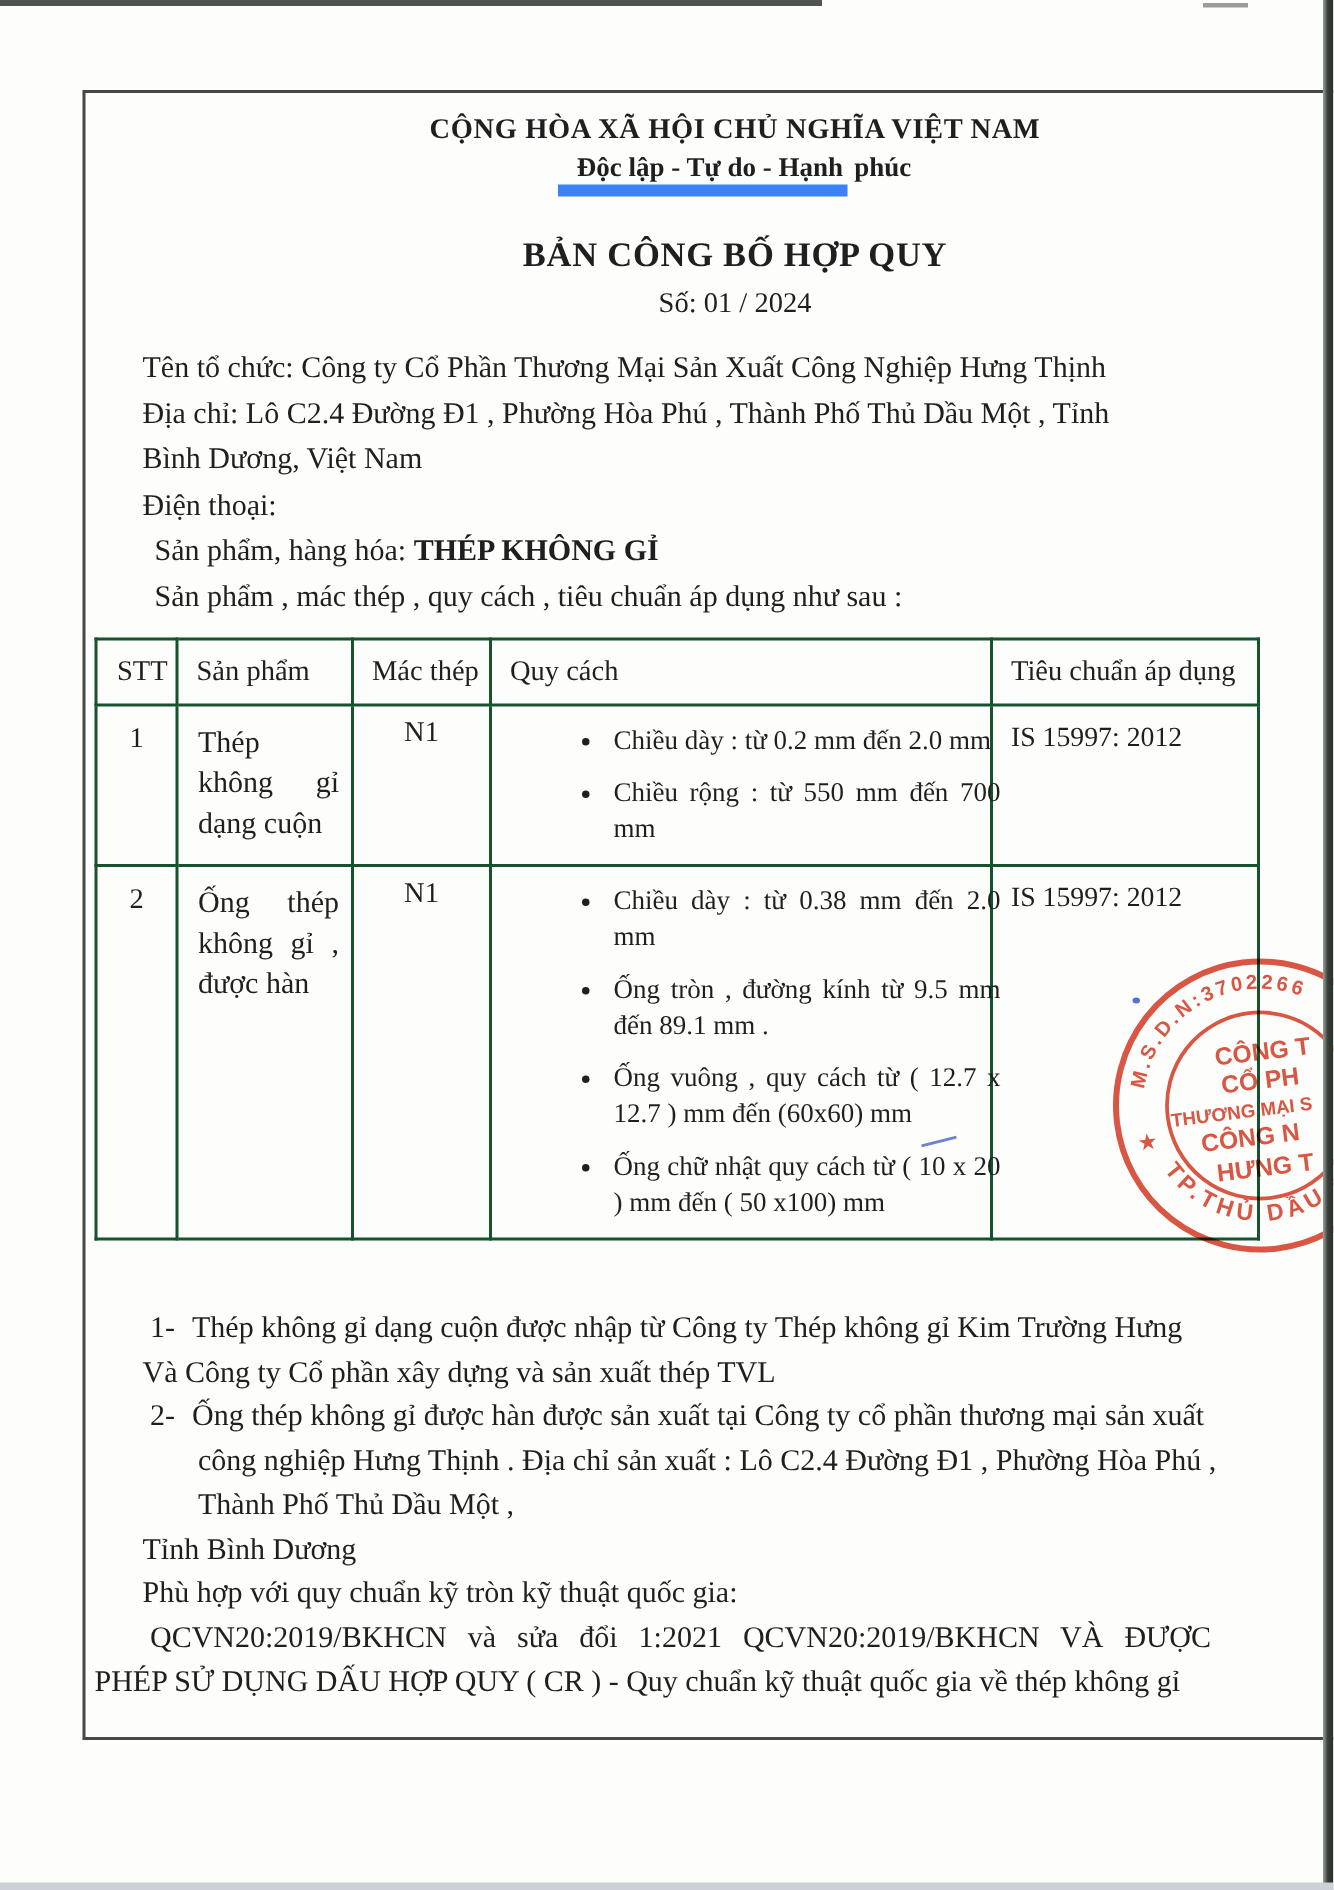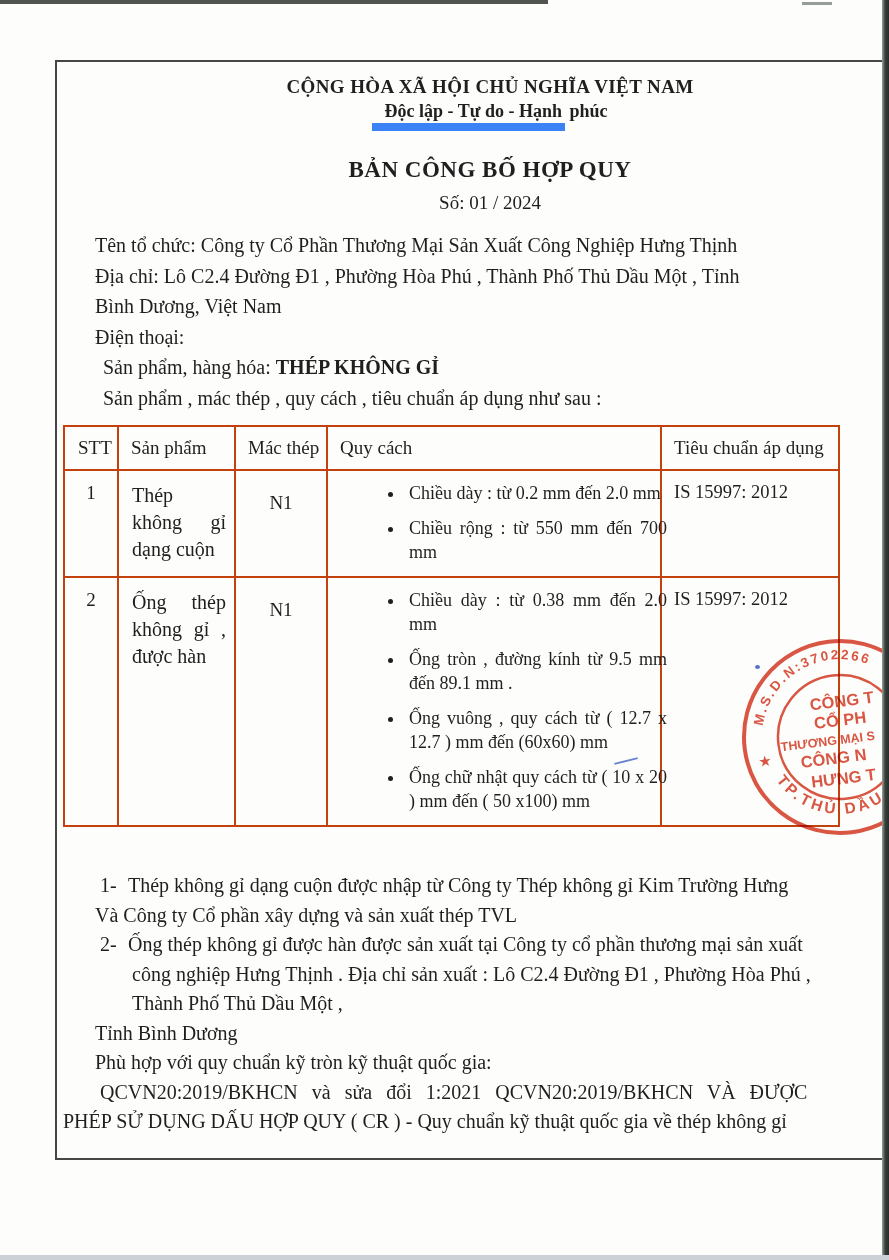--- a/index.html
+++ b/index.html
@@ -31,26 +31,26 @@
   .motto          { margin-top:3px;  font-weight:bold; font-size:18px; }
   .motto .underlined { border-bottom:8px solid #3b82f6; padding:0 3px 2px 12px; }
   .doc-title  { margin-top:35px; font-weight:bold; font-size:23px; letter-spacing:.5px; }
   .doc-number { margin-top:9px;  font-size:19px; }
 
   .info { margin:16px 30px 0 38px; font-size:20px; line-height:30.5px; }
   .indent8 { margin-left:8px; }
 
   table.specs { border-collapse:collapse; table-layout:fixed; width:775px;
                 margin:12px 0 0 6px; font-size:18px; }
-  .specs th, .specs td { border:2px solid #c2410c; vertical-align:top; text-align:left; }
+  .specs th, .specs td { border:2px solid #14532d; vertical-align:top; text-align:left; }
   .specs th { font-weight:normal; font-size:19px; padding:10px 6px 10px 12px; }
   .specs th.h-stt { text-align:left; padding-left:13px; }
   td.c-stt   { text-align:center; padding-top:11px; font-size:19px; }
   td.c-prod  { padding:11px 8px 0 13px; text-align:justify; line-height:27px; font-size:20px; }
-  td.c-grade { text-align:center; padding-top:21px; font-size:19px; }
+  td.c-grade { text-align:center; padding-top:7px; font-size:19px; }
   td.c-spec ul { margin:0; padding:9px 0 0 76px; }
   td.c-spec li { padding-left:4px; margin:0 0 11px 0; width:258px;
                  text-align:justify; line-height:24px; }
   td.c-std   { padding:11px 6px 0 12px; font-size:18.5px; }
 
   .notes { margin:44px 12px 0 38px; font-size:20px; line-height:29.5px; }
   .note-line { white-space:nowrap; }
   .ml5  { margin-left:5px; }
   .ml37 { margin-left:37px; }
   .mlneg{ margin-left:-32px; }

